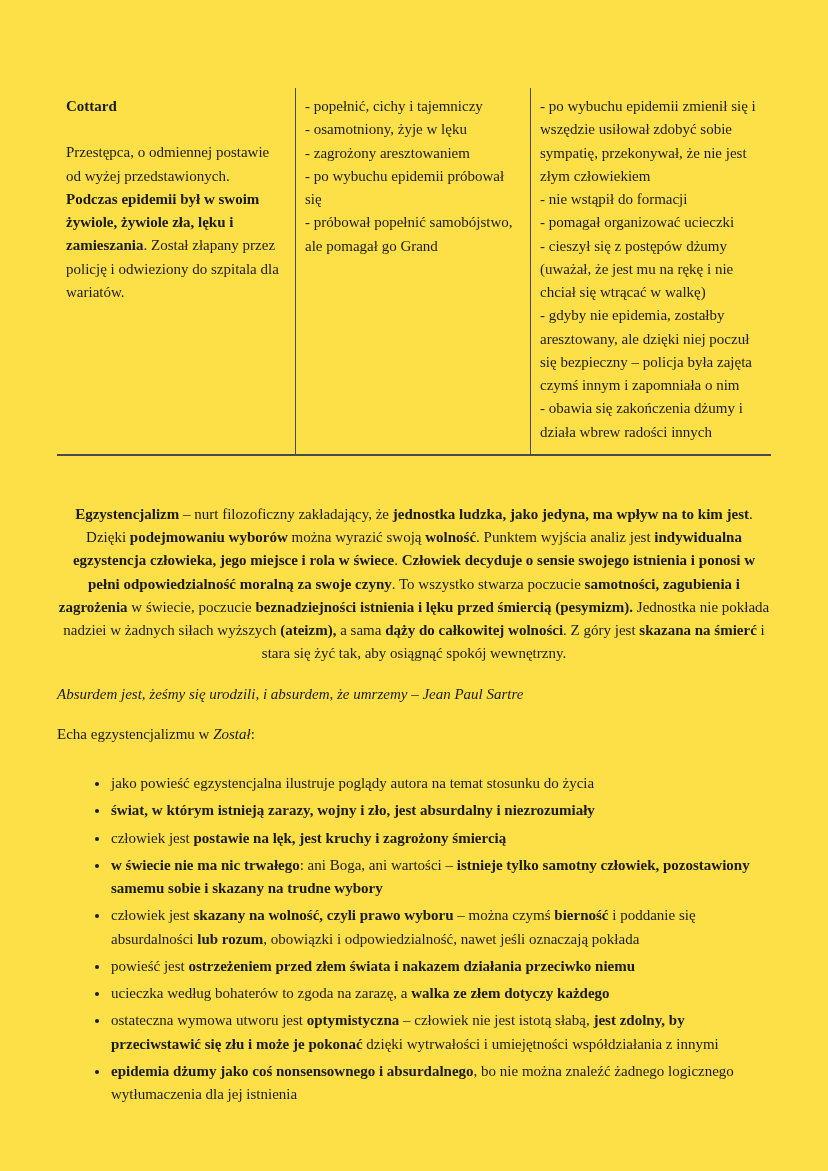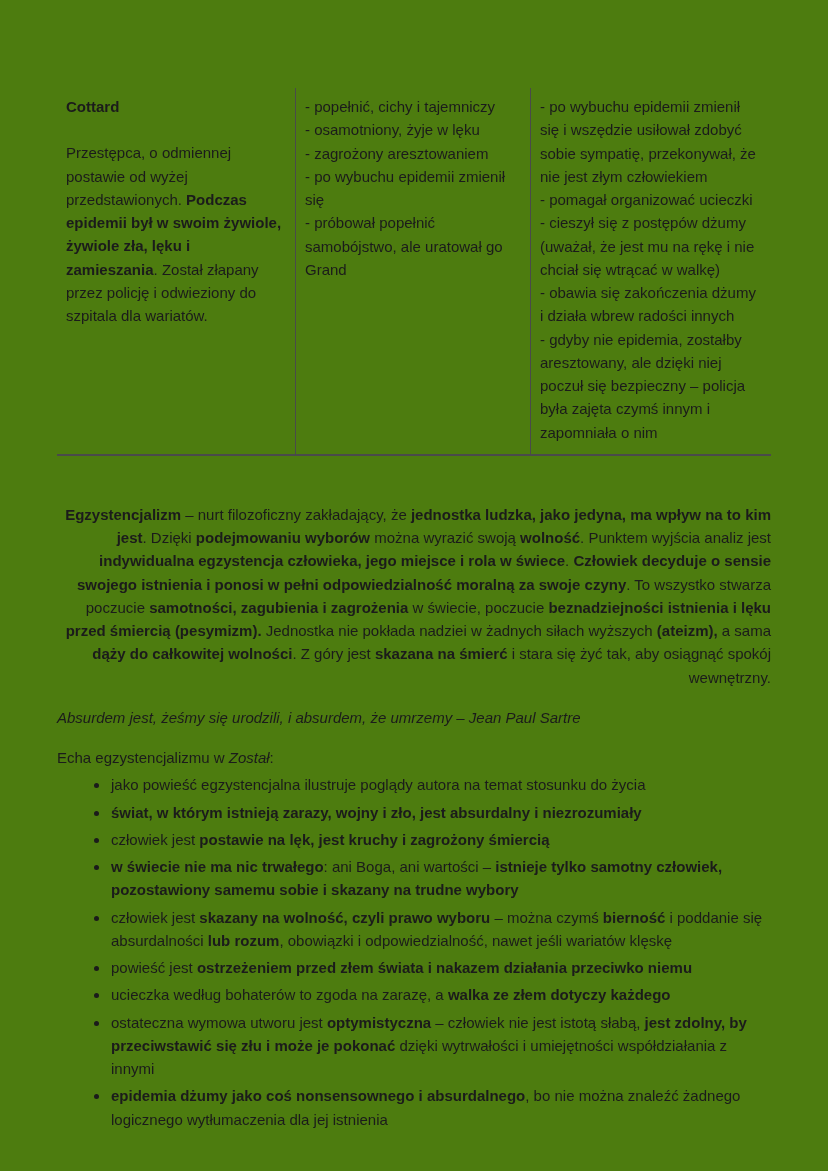--- a/index.html
+++ b/index.html
@@ -4,22 +4,22 @@
 <style>
   html, body {
     margin: 0;
     padding: 0;
     background: #ffffff;
   }
   .page {
     position: relative;
     width: 828px;
     height: 1171px;
-    background: #4d7c0f;
-    font-family: Liberation Sans, sans-serif;
+    background: #fde047;
+    font-family: Liberation Serif, serif;
     color: #1b1b1b;
     font-size: 15px;
     line-height: 1.55;
     overflow: hidden;
   }
   .content {
     position: absolute;
     left: 57px;
     top: 88px;
     width: 714px;
@@ -44,31 +44,31 @@
   }
   .cell-body {
     margin-top: 23px;
   }
   .dash-line {
     margin: 0;
   }
   
   .para {
     margin: 47px 0 0 0;
-    text-align: right;
+    text-align: center;
   }
   .quote {
     margin: 17px 0 0 0;
     font-style: italic;
   }
   .subhead {
     margin: 17px 0 0 0;
   }
   .bullets {
-    margin: 4px 0 0 0;
+    margin: 26px 0 0 0;
     padding: 0 0 0 53px;
     list-style: disc outside;
   }
   .bullets li {
     padding-left: 1px;
     margin-bottom: 4px;
   }
   .b { font-weight: bold; }
   .i { font-style: italic; margin-top: 12px; }
 </style>
@@ -81,47 +81,48 @@
     <div class="char-table">
       <div class="char-cell sep">
         <div class="cell-title">Cottard</div>
         <div class="cell-body"><span>Przestępca, o odmiennej postawie od wyżej przedstawionych. </span><span class="b">Podczas epidemii był w swoim żywiole, żywiole zła, lęku i zamieszania</span><span>. Został złapany przez policję i odwieziony do szpitala dla wariatów.</span></div>
       </div>
       <div class="char-cell sep">
         <div>
             <div class="dash-line">- popełnić, cichy i tajemniczy</div>
             <div class="dash-line">- osamotniony, żyje w lęku</div>
             <div class="dash-line">- zagrożony aresztowaniem</div>
-            <div class="dash-line">- po wybuchu epidemii zmienił się</div>
-            <div class="dash-line">- próbował popełnić samobójstwo, ale uratował go Grand</div>
+            <div class="dash-line">- po wybuchu epidemii próbował się</div>
+            <div class="dash-line">- próbował popełnić samobójstwo, ale pomagał go Grand</div>
           </div>
       </div>
       <div class="char-cell">
         <div>
             <div class="dash-line">- po wybuchu epidemii zmienił się i wszędzie usiłował zdobyć sobie sympatię, przekonywał, że nie jest złym człowiekiem</div>
+            <div class="dash-line">- nie wstąpił do formacji</div>
             <div class="dash-line">- pomagał organizować ucieczki</div>
             <div class="dash-line">- cieszył się z postępów dżumy (uważał, że jest mu na rękę i nie chciał się wtrącać w walkę)</div>
+            <div class="dash-line">- gdyby nie epidemia, zostałby aresztowany, ale dzięki niej poczuł się bezpieczny – policja była zajęta czymś innym i zapomniała o nim</div>
             <div class="dash-line">- obawia się zakończenia dżumy i działa wbrew radości innych</div>
-            <div class="dash-line">- gdyby nie epidemia, zostałby aresztowany, ale dzięki niej poczuł się bezpieczny – policja była zajęta czymś innym i zapomniała o nim</div>
           </div>
       </div>
     </div>
 
     <p class="para"><span class="b">Egzystencjalizm</span><span> – nurt filozoficzny zakładający, że </span><span class="b">jednostka ludzka, jako jedyna, ma wpływ na to kim jest</span><span>. Dzięki </span><span class="b">podejmowaniu wyborów</span><span> można wyrazić swoją </span><span class="b">wolność</span><span>. Punktem wyjścia analiz jest </span><span class="b">indywidualna egzystencja człowieka, jego miejsce i rola w świece</span><span>. </span><span class="b">Człowiek decyduje o sensie swojego istnienia i ponosi w pełni odpowiedzialność moralną za swoje czyny</span><span>. To wszystko stwarza poczucie </span><span class="b">samotności, zagubienia i zagrożenia</span><span> w świecie, poczucie </span><span class="b">beznadziejności istnienia i lęku przed śmiercią (pesymizm).</span><span> Jednostka nie pokłada nadziei w żadnych siłach wyższych </span><span class="b">(ateizm),</span><span> a sama </span><span class="b">dąży do całkowitej wolności</span><span>. Z góry jest </span><span class="b">skazana na śmierć</span><span> i stara się żyć tak, aby osiągnąć spokój wewnętrzny.</span></p>
 
     <p class="quote"><span class="i">Absurdem jest, żeśmy się urodzili, i absurdem, że umrzemy – Jean Paul Sartre</span></p>
 
     <p class="subhead"><span>Echa egzystencjalizmu w </span><span class="i">Został</span><span>:</span></p>
 
     <ul class="bullets">
         <li><span>jako powieść egzystencjalna ilustruje poglądy autora na temat stosunku do życia</span></li>
         <li><span class="b">świat, w którym istnieją zarazy, wojny i zło, jest absurdalny i niezrozumiały</span></li>
         <li><span>człowiek jest </span><span class="b">postawie na lęk, jest kruchy i zagrożony śmiercią</span></li>
         <li><span class="b">w świecie nie ma nic trwałego</span><span>: ani Boga, ani wartości – </span><span class="b">istnieje tylko samotny człowiek, pozostawiony samemu sobie i skazany na trudne wybory</span></li>
-        <li><span>człowiek jest </span><span class="b">skazany na wolność, czyli prawo wyboru</span><span> – można czymś </span><span class="b">bierność</span><span> i poddanie się absurdalności </span><span class="b">lub rozum</span><span>, obowiązki i odpowiedzialność, nawet jeśli wariatów klęskę</span></li>
+        <li><span>człowiek jest </span><span class="b">skazany na wolność, czyli prawo wyboru</span><span> – można czymś </span><span class="b">bierność</span><span> i poddanie się absurdalności </span><span class="b">lub rozum</span><span>, obowiązki i odpowiedzialność, nawet jeśli oznaczają pokłada</span></li>
         <li><span>powieść jest </span><span class="b">ostrzeżeniem przed złem świata i nakazem działania przeciwko niemu</span></li>
         <li><span>ucieczka według bohaterów to zgoda na zarazę, a </span><span class="b">walka ze złem dotyczy każdego</span></li>
         <li><span>ostateczna wymowa utworu jest </span><span class="b">optymistyczna</span><span> – człowiek nie jest istotą słabą, </span><span class="b">jest zdolny, by przeciwstawić się złu i może je pokonać</span><span> dzięki wytrwałości i umiejętności współdziałania z innymi</span></li>
         <li><span class="b">epidemia dżumy jako coś nonsensownego i absurdalnego</span><span>, bo nie można znaleźć żadnego logicznego wytłumaczenia dla jej istnienia</span></li>
       </ul>
 
   </div>
 </div>
 
 </body></html>

